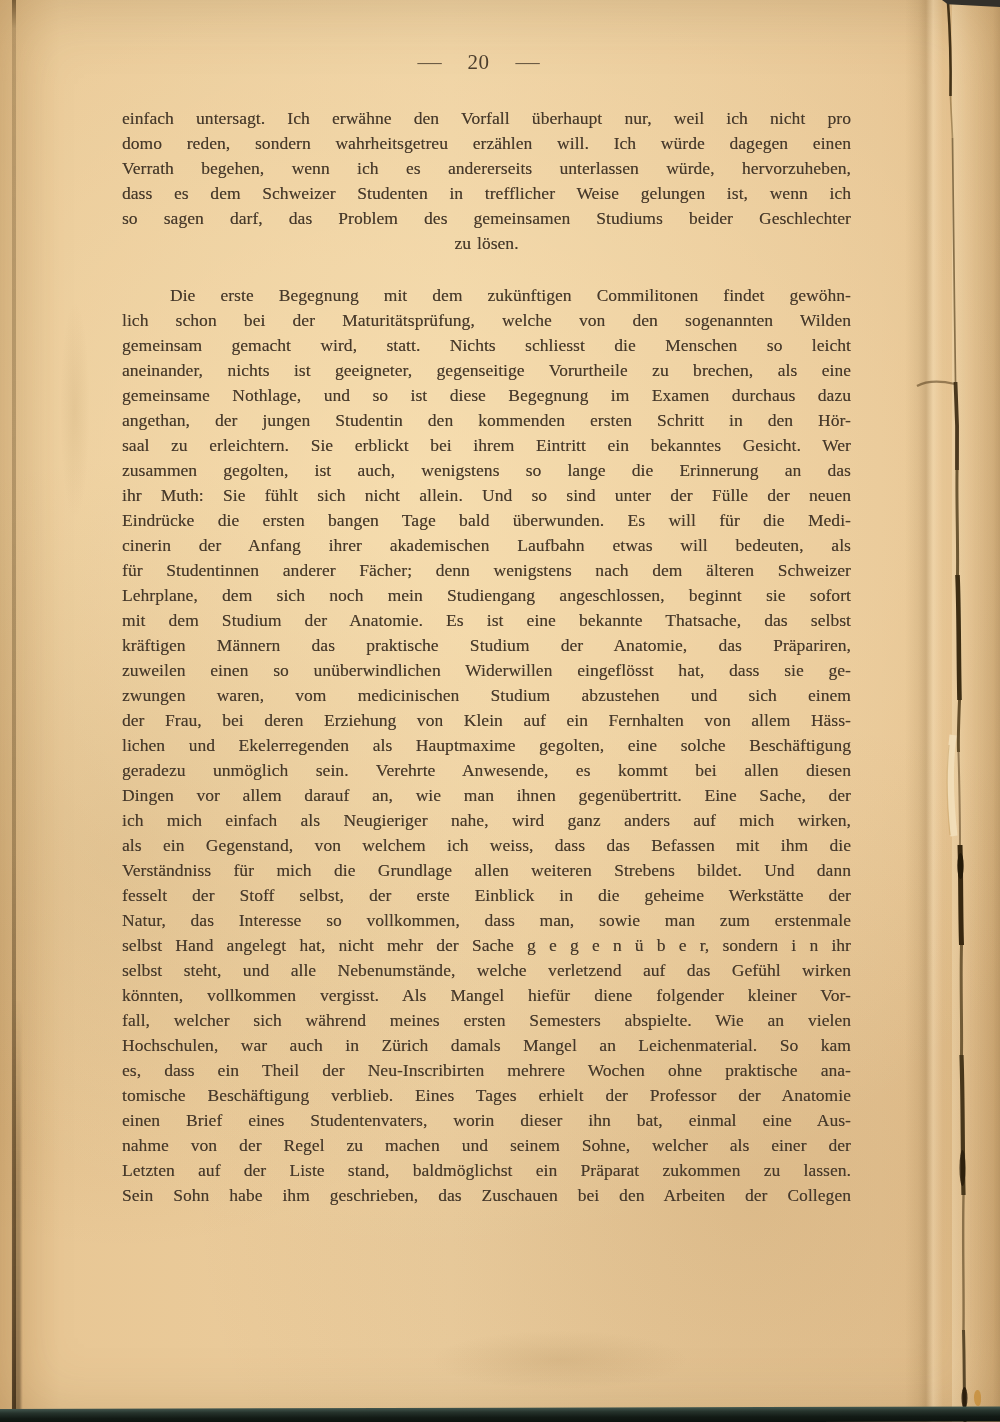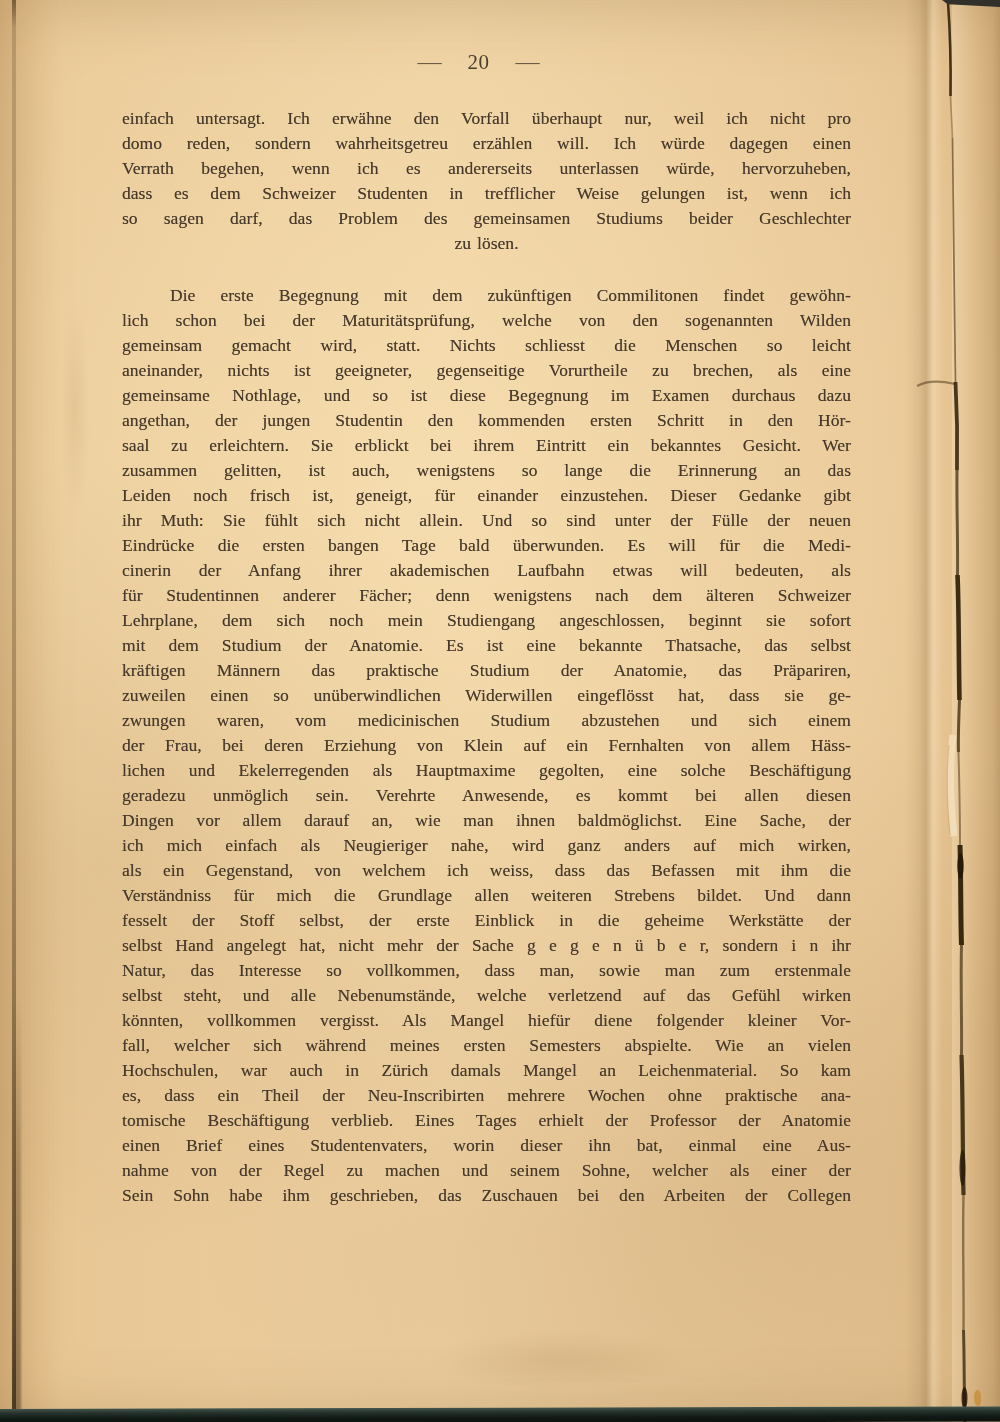--- a/index.html
+++ b/index.html
@@ -106,49 +106,49 @@
         <div class="line ll">zu lösen.</div>
       </div>
       <div class="para">
         <div class="line jl indent">Die erste Begegnung mit dem zukünftigen Commilitonen findet gewöhn-</div>
         <div class="line jl">lich schon bei der Maturitätsprüfung, welche von den sogenannten Wilden</div>
         <div class="line jl">gemeinsam gemacht wird, statt. Nichts schliesst die Menschen so leicht</div>
         <div class="line jl">aneinander, nichts ist geeigneter, gegenseitige Vorurtheile zu brechen, als eine</div>
         <div class="line jl">gemeinsame Nothlage, und so ist diese Begegnung im Examen durchaus dazu</div>
         <div class="line jl">angethan, der jungen Studentin den kommenden ersten Schritt in den Hör-</div>
         <div class="line jl">saal zu erleichtern. Sie erblickt bei ihrem Eintritt ein bekanntes Gesicht. Wer</div>
-        <div class="line jl">zusammen gelitten, ist auch, wenigstens so lange die Erinnerung an das</div>
-        <div class="line jl">Leiden noch frisch ist, geneigt, für einander einzustehen. Dieser Gedanke gibt</div>
+        <div class="line jl">zusammen gegolten, ist auch, wenigstens so lange die Erinnerung an das</div>
         <div class="line jl">ihr Muth: Sie fühlt sich nicht allein. Und so sind unter der Fülle der neuen</div>
         <div class="line jl">Eindrücke die ersten bangen Tage bald überwunden.  Es will für die Medi-</div>
         <div class="line jl">cinerin der Anfang ihrer akademischen Laufbahn etwas will bedeuten, als</div>
         <div class="line jl">für Studentinnen anderer Fächer; denn wenigstens nach dem älteren Schweizer</div>
         <div class="line jl">Lehrplane, dem sich noch mein Studiengang angeschlossen, beginnt sie sofort</div>
         <div class="line jl">mit dem Studium der Anatomie.  Es ist eine bekannte Thatsache, das selbst</div>
         <div class="line jl">kräftigen Männern das praktische Studium der Anatomie, das Präpariren,</div>
         <div class="line jl">zuweilen einen so unüberwindlichen Widerwillen eingeflösst hat, dass sie ge-</div>
         <div class="line jl">zwungen waren, vom medicinischen Studium abzustehen und sich einem</div>
         <div class="line jl">der Frau, bei deren Erziehung von Klein auf ein Fernhalten von allem Häss-</div>
         <div class="line jl">lichen und Ekelerregenden als Hauptmaxime gegolten, eine solche Beschäftigung</div>
         <div class="line jl">geradezu unmöglich sein.  Verehrte Anwesende, es kommt bei allen diesen</div>
-        <div class="line jl">Dingen vor allem darauf an, wie man ihnen baldmöglichst.  Eine Sache, der</div>
+        <div class="line jl">Dingen vor allem darauf an, wie man ihnen gegenübertritt.  Eine Sache, der</div>
         <div class="line jl">ich mich einfach als Neugieriger nahe, wird ganz anders auf mich wirken,</div>
         <div class="line jl">als ein Gegenstand, von welchem ich weiss, dass das Befassen mit ihm die</div>
         <div class="line jl">Verständniss für mich die Grundlage allen weiteren Strebens bildet. Und dann</div>
         <div class="line jl">fesselt der Stoff selbst, der erste Einblick in die geheime Werkstätte der</div>
+        <div class="line jl">Natur, das Interesse so vollkommen, dass man, sowie man zum erstenmale</div>
         <div class="line jl">selbst Hand angelegt hat, nicht mehr der Sache g e g e n ü b e r, sondern i n ihr</div>
-        <div class="line jl">Natur, das Interesse so vollkommen, dass man, sowie man zum erstenmale</div>
         <div class="line jl">selbst steht, und alle Nebenumstände, welche verletzend auf das Gefühl wirken</div>
         <div class="line jl">könnten, vollkommen vergisst.  Als Mangel hiefür diene folgender kleiner Vor-</div>
         <div class="line jl">fall, welcher sich während meines ersten Semesters abspielte.  Wie an vielen</div>
         <div class="line jl">Hochschulen, war auch in Zürich damals Mangel an Leichenmaterial. So kam</div>
         <div class="line jl">es, dass ein Theil der Neu-Inscribirten mehrere Wochen ohne praktische ana-</div>
         <div class="line jl">tomische Beschäftigung verblieb. Eines Tages erhielt der Professor der Anatomie</div>
         <div class="line jl">einen Brief eines Studentenvaters, worin dieser ihn bat, einmal eine Aus-</div>
         <div class="line jl">nahme von der Regel zu machen und seinem Sohne, welcher als einer der</div>
+        <div class="line jl">Letzten auf der Liste stand, baldmöglichst ein Präparat zukommen zu lassen.</div>
         <div class="line jl">Sein Sohn habe ihm geschrieben, das Zuschauen bei den Arbeiten der Collegen</div>
       </div>
     </div>
 
   <div class="left-binding"></div>
   <div class="left-binding-low"></div>
   <div class="fold-line"></div>
   <div class="right-leaf"></div>
 
   <svg class="crack-svg" viewBox="900 0 100 1422" preserveAspectRatio="none" fill="none">

